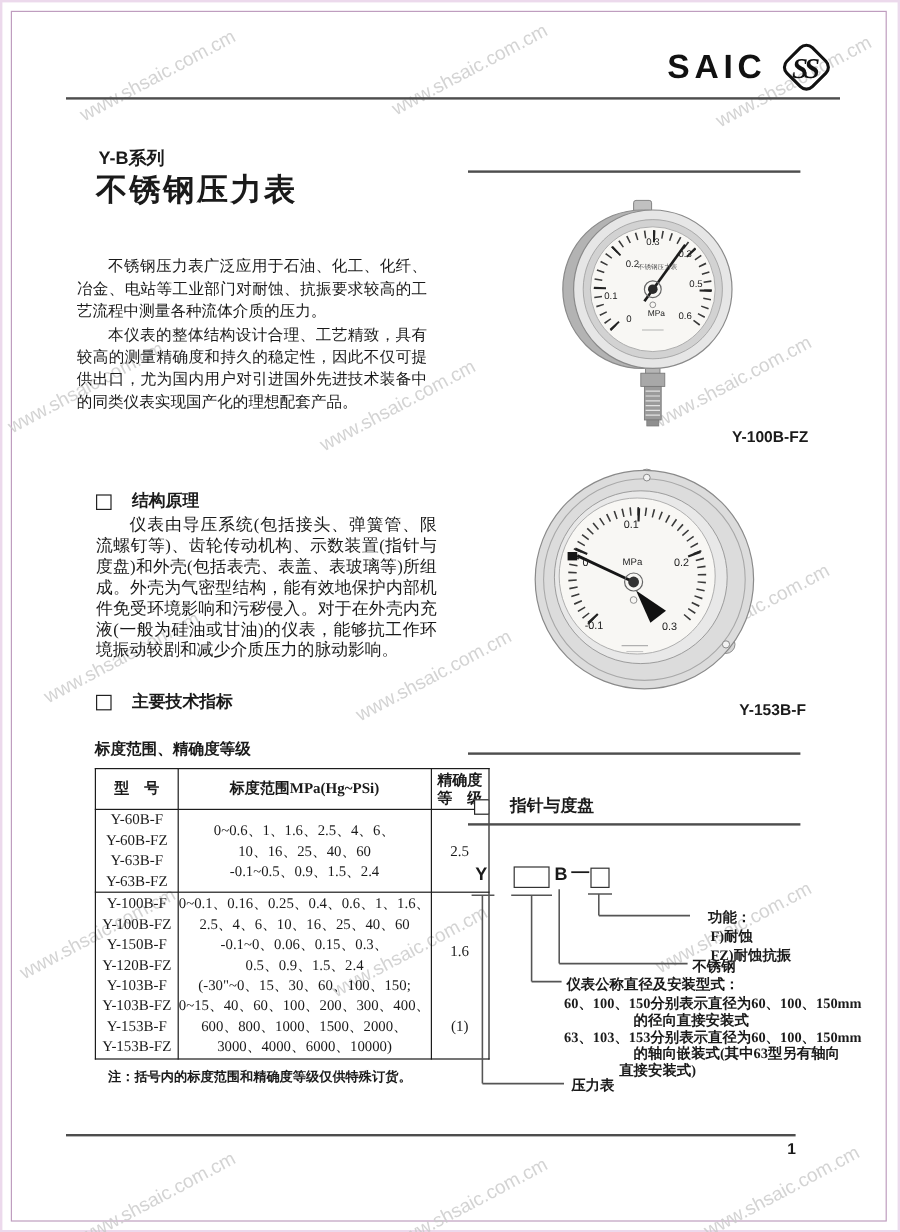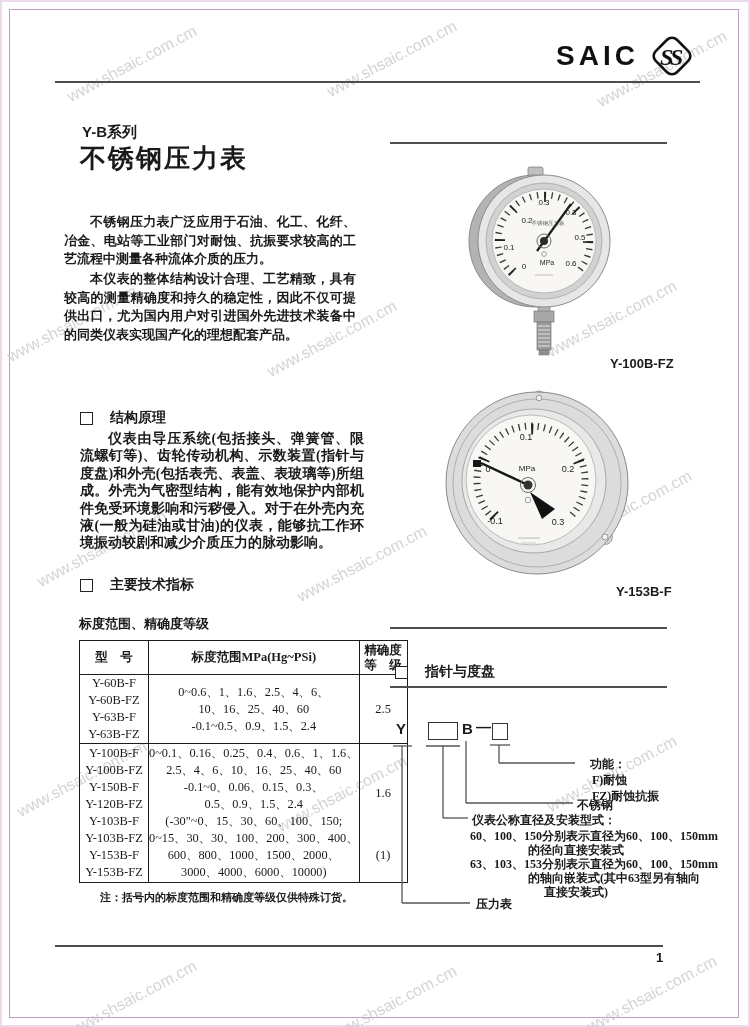--- a/index.html
+++ b/index.html
@@ -22,39 +22,39 @@
   
   .brand { position:absolute; left:556px; top:40px; font-family:"Liberation Sans", sans-serif;
     font-weight:bold; font-size:28px; letter-spacing:4px; color:#111; }
 
   
   .series { position:absolute; left:82px; top:123px; font-family:"Liberation Sans", sans-serif;
     font-weight:bold; font-size:15px; }
   .doc-title { position:absolute; left:80px; top:141px; font-family:"Liberation Sans", sans-serif;
     font-weight:bold; font-size:26px; letter-spacing:2px; }
 
-  .para { position:absolute; text-align:justify; text-indent:2em; font-weight:700; }
+  .para { position:absolute; text-align:justify; text-indent:2em; font-weight:400; }
   .intro { left:64px; top:213px; width:292px; font-size:13px; line-height:18.5px; }
   .struct-body { left:80px; top:430px; width:284px; font-size:14px; line-height:17.4px; }
 
   .sec-head { position:absolute; display:flex; align-items:center; gap:17px; }
   .checkbox { width:13px; height:13px; border:1.5px solid #222; background:#fff; flex:none; }
   .sec-title { font-family:"Liberation Sans", sans-serif; font-weight:bold; font-size:14px; }
 
   .tbl-caption { position:absolute; left:79px; top:615px; font-family:"Liberation Sans", sans-serif;
     font-weight:bold; font-size:13px; }
 
   table.spec { position:absolute; left:79px; top:640px; border-collapse:collapse; table-layout:fixed; }
   table.spec td, table.spec th { border:1.4px solid #1c1c1c; padding:0; vertical-align:middle; text-align:center; }
   .cell-lines { display:flex; flex-direction:column; justify-content:center; height:100%; }
   .cell-lines div { line-height:17px; font-size:12.3px; white-space:nowrap; }
   .model-col div { font-size:12.5px; }
   th .hdr { font-size:12.5px; font-weight:bold; line-height:15px; }
   .acc-cell { position:relative; font-size:12.5px; }
-  .note { position:absolute; left:100px; top:890px; font-size:11px; font-weight:600; }
+  .note { position:absolute; left:90px; top:890px; font-size:11px; font-weight:600; }
 
   
   .tick { position:absolute; transform:translate(-50%,-50%); font-family:"Liberation Sans", sans-serif;
     color:#222; white-space:nowrap; }
   .g-cap { position:absolute; font-family:"Liberation Sans", sans-serif; font-weight:bold; font-size:13px; }
 
   
   .dg-text { position:absolute; font-size:12px; white-space:nowrap; font-weight:600; }
   .dg-bold { font-weight:bold; }
   .dg-code { position:absolute; font-family:"Liberation Sans", sans-serif; font-size:15px; font-weight:600; }
@@ -167,21 +167,21 @@
         <div>Y-153B-FZ</div>
       </div>
     </td>
     <td>
       <div class="cell-lines">
         <div>0~0.1、0.16、0.25、0.4、0.6、1、1.6、</div>
         <div>2.5、4、6、10、16、25、40、60</div>
         <div>-0.1~0、0.06、0.15、0.3、</div>
         <div>0.5、0.9、1.5、2.4</div>
         <div>(-30"~0、15、30、60、100、150;</div>
-        <div>0~15、30、30、100、200、300、400、</div>
+        <div>0~15、40、60、100、200、300、400、</div>
         <div>600、800、1000、1500、2000、</div>
         <div>3000、4000、6000、10000)</div>
       </div>
     </td>
     <td class="acc-cell">
       <div style="position:absolute;left:0;right:0;top:42px">1.6</div>
       <div style="position:absolute;left:0;right:0;top:104px">(1)</div>
     </td>
   </tr>
 </tbody>
@@ -298,17 +298,17 @@
 
 <div class="dg-text dg-bold" style="left:590px;top:756px">功能：</div>
 <div class="dg-text" style="left:592px;top:772px">F)耐蚀</div>
 <div class="dg-text" style="left:592px;top:788px">FZ)耐蚀抗振</div>
 <div class="dg-text dg-bold" style="left:577px;top:797px">不锈钢</div>
 <div class="dg-text dg-bold" style="left:472px;top:812px">仪表公称直径及安装型式：</div>
 <div class="dg-text" style="left:470px;top:828px">60、100、150分别表示直径为60、100、150mm</div>
 <div class="dg-text" style="left:528px;top:842px">的径向直接安装式</div>
 <div class="dg-text" style="left:470px;top:856px">63、103、153分别表示直径为60、100、150mm</div>
 <div class="dg-text" style="left:528px;top:870px">的轴向嵌装式(其中63型另有轴向</div>
-<div class="dg-text" style="left:544px;top:884px">直接安装式)</div>
+<div class="dg-text" style="left:516px;top:884px">直接安装式)</div>
 <div class="dg-text dg-bold" style="left:476px;top:896px">压力表</div>
 
 <div class="hr" style="left:55px;top:945px;width:608px;height:2px"></div>
 <div class="page-num">1</div>
 
 </body></html>

